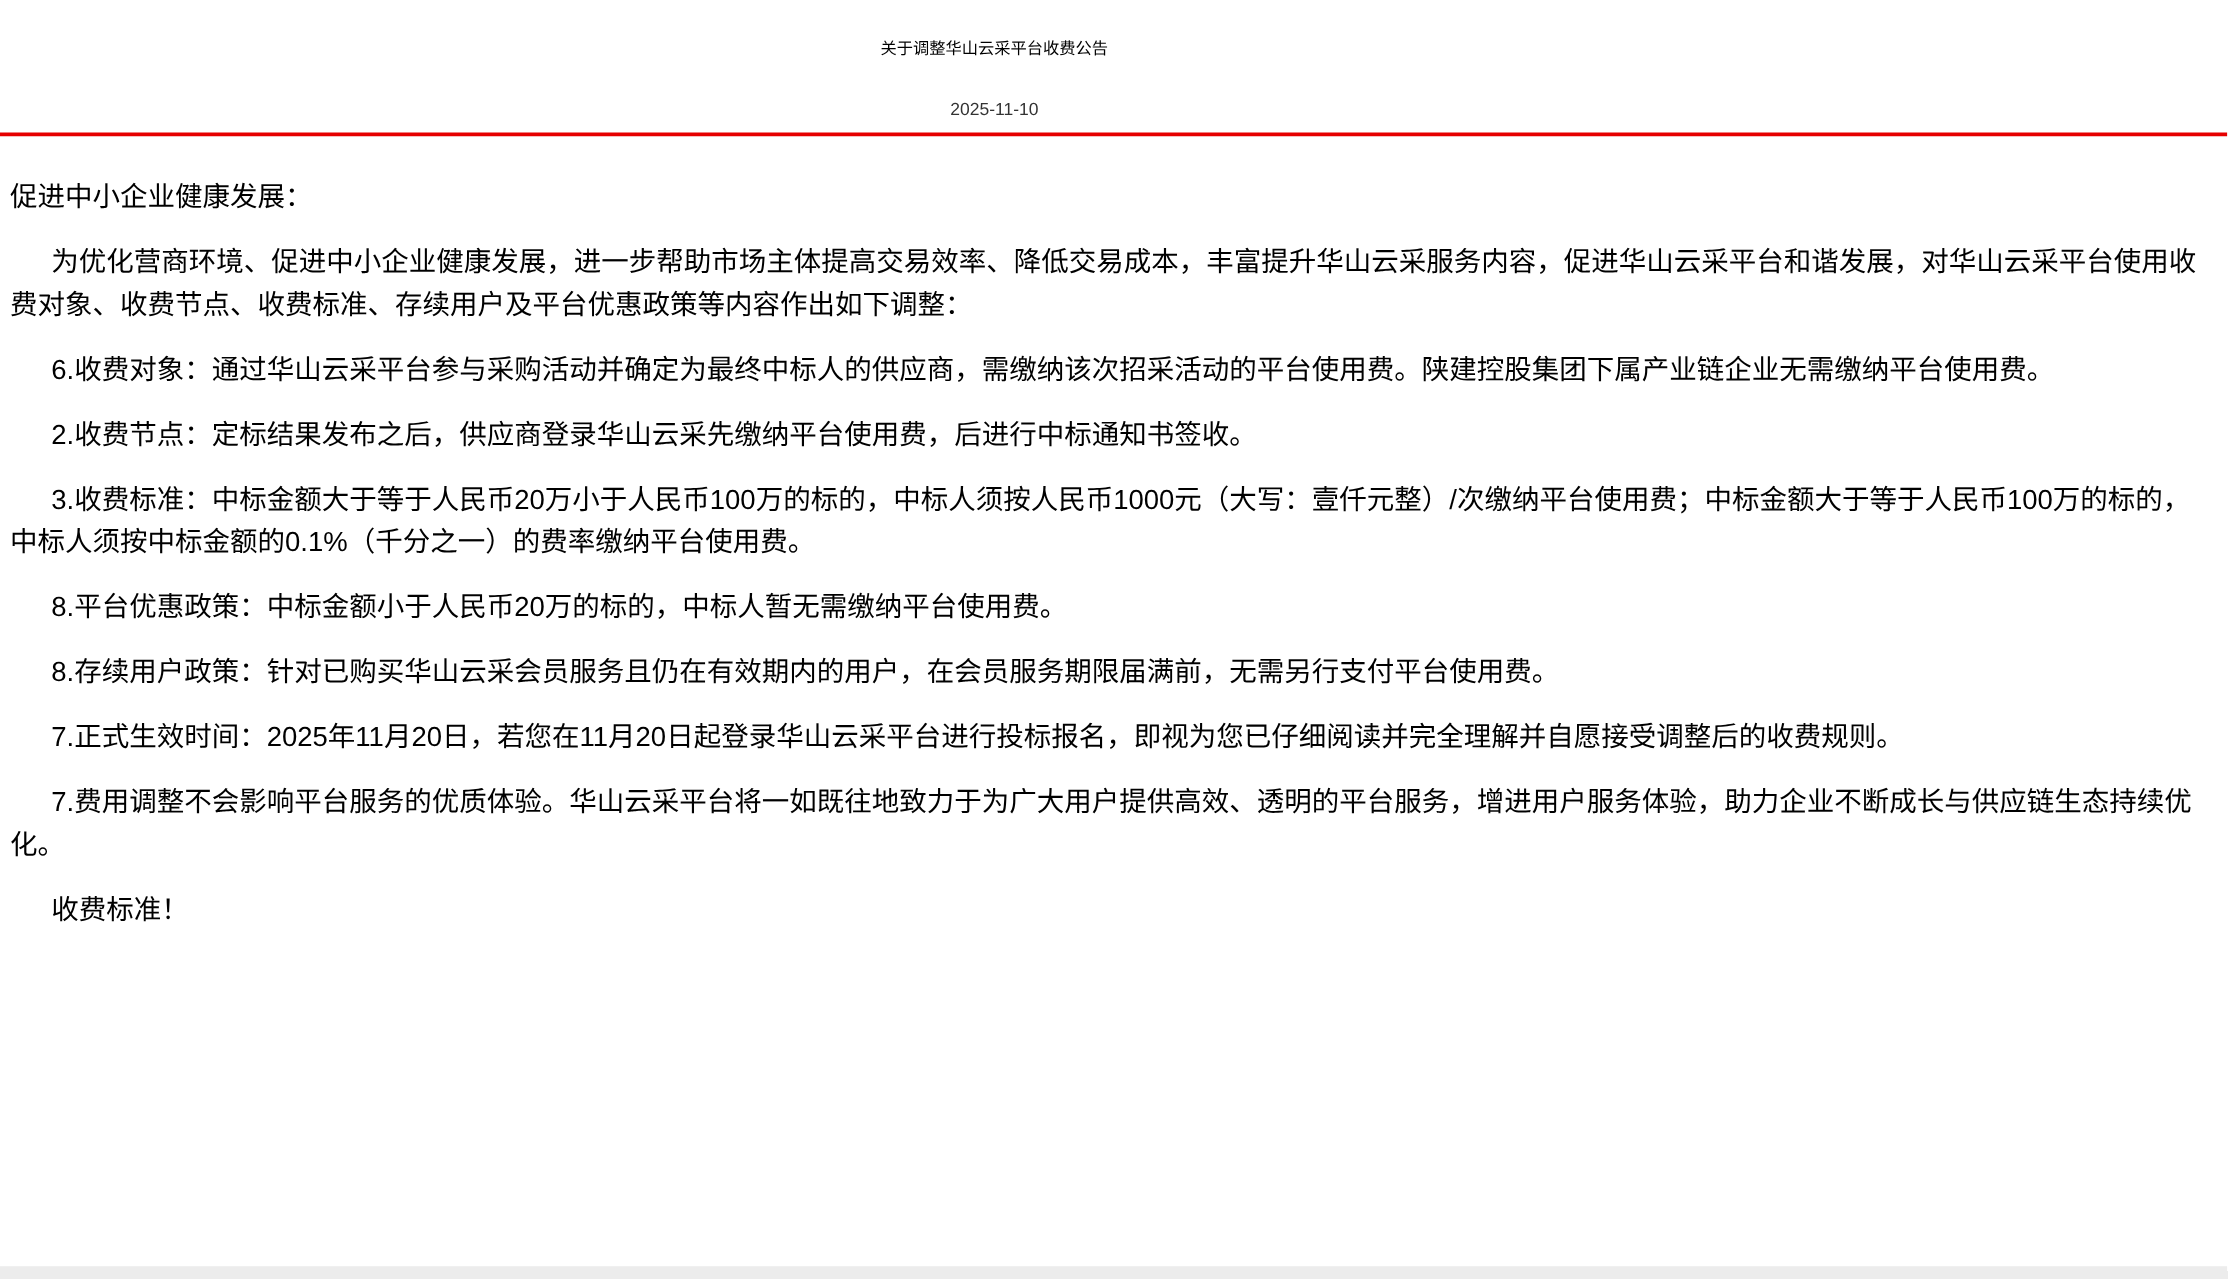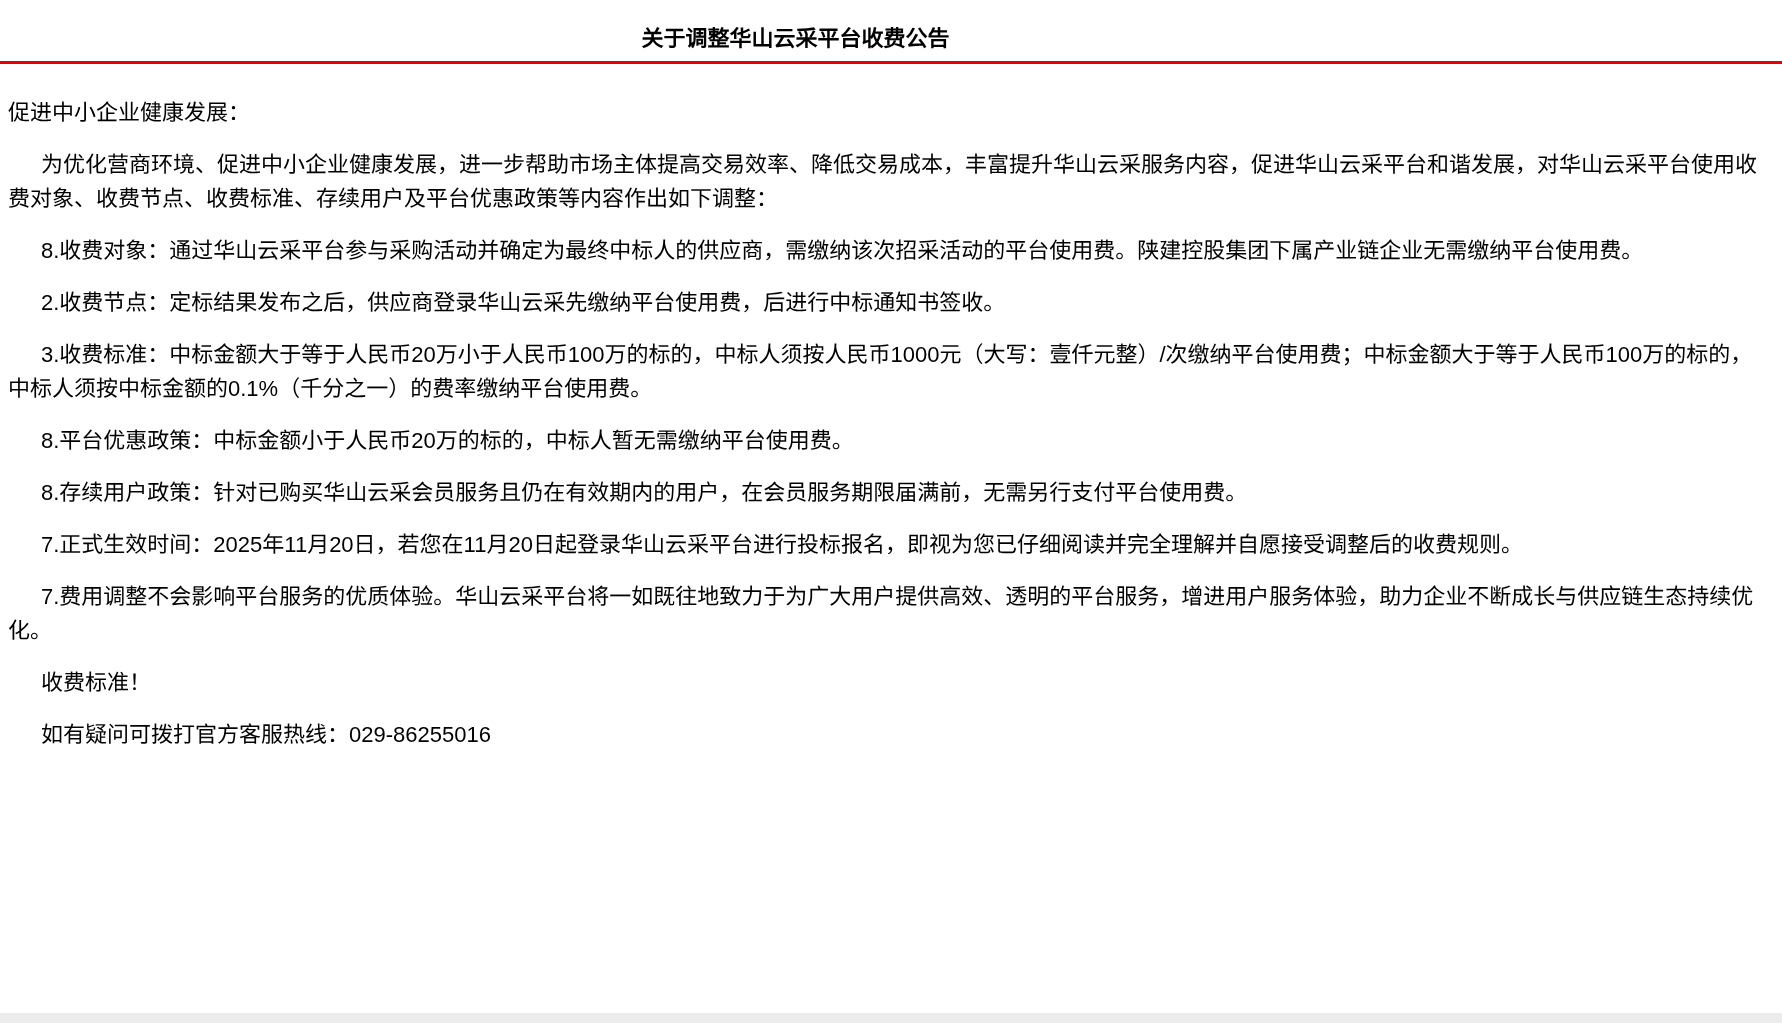--- a/index.html
+++ b/index.html
@@ -15,23 +15,23 @@
     background: #ffffff;
     overflow: hidden;
   }
   
   .doc-header {
     width: 1591px;
     text-align: center;
     padding-top: 28px;
   }
   .doc-title {
-    font-size: 22px;
+    font-size: 13px;
     line-height: 22px;
-    font-weight: bold;
+    font-weight: normal;
     color: #000000;
     margin: 0;
   }
   .doc-date {
     font-size: 14px;
     line-height: 16px;
     color: #333333;
     margin: 29px 0 0 0;
   }
   .header-divider {
@@ -64,33 +64,33 @@
     background: #ececec;
   }
 </style>
 </head>
 <body>
 
 <div class="page" style="background: rgb(255, 255, 255);">
 
   <header class="doc-header">
     <h1 class="doc-title">关于调整华山云采平台收费公告</h1>
+    <div class="doc-date">2025-11-10</div>
   </header>
 
   <div class="header-divider" style="background: rgb(230, 0, 0);"></div>
 
   <main class="doc-body">
       <p class="">促进中小企业健康发展：</p>
       <p class="indent">为优化营商环境、促进中小企业健康发展，进一步帮助市场主体提高交易效率、降低交易成本，丰富提升华山云采服务内容，促进华山云采平台和谐发展，对华山云采平台使用收费对象、收费节点、收费标准、存续用户及平台优惠政策等内容作出如下调整：</p>
-      <p class="indent">8.收费对象：通过华山云采平台参与采购活动并确定为最终中标人的供应商，需缴纳该次招采活动的平台使用费。陕建控股集团下属产业链企业无需缴纳平台使用费。</p>
+      <p class="indent">6.收费对象：通过华山云采平台参与采购活动并确定为最终中标人的供应商，需缴纳该次招采活动的平台使用费。陕建控股集团下属产业链企业无需缴纳平台使用费。</p>
       <p class="indent">2.收费节点：定标结果发布之后，供应商登录华山云采先缴纳平台使用费，后进行中标通知书签收。</p>
       <p class="indent">3.收费标准：中标金额大于等于人民币20万小于人民币100万的标的，中标人须按人民币1000元（大写：壹仟元整）/次缴纳平台使用费；中标金额大于等于人民币100万的标的，中标人须按中标金额的0.1%（千分之一）的费率缴纳平台使用费。</p>
       <p class="indent">8.平台优惠政策：中标金额小于人民币20万的标的，中标人暂无需缴纳平台使用费。</p>
       <p class="indent">8.存续用户政策：针对已购买华山云采会员服务且仍在有效期内的用户，在会员服务期限届满前，无需另行支付平台使用费。</p>
       <p class="indent">7.正式生效时间：2025年11月20日，若您在11月20日起登录华山云采平台进行投标报名，即视为您已仔细阅读并完全理解并自愿接受调整后的收费规则。</p>
       <p class="indent">7.费用调整不会影响平台服务的优质体验。华山云采平台将一如既往地致力于为广大用户提供高效、透明的平台服务，增进用户服务体验，助力企业不断成长与供应链生态持续优化。</p>
       <p class="indent">收费标准！</p>
-      <p class="indent">如有疑问可拨打官方客服热线：029-86255016</p>
     </main>
 
   <div class="bottom-bar" style="background: rgb(236, 236, 236);"></div>
 
 </div>
 
 </body></html>

